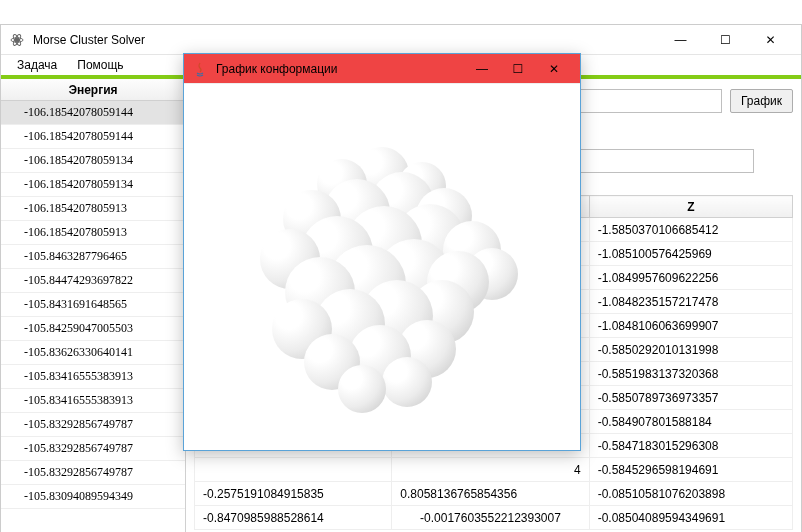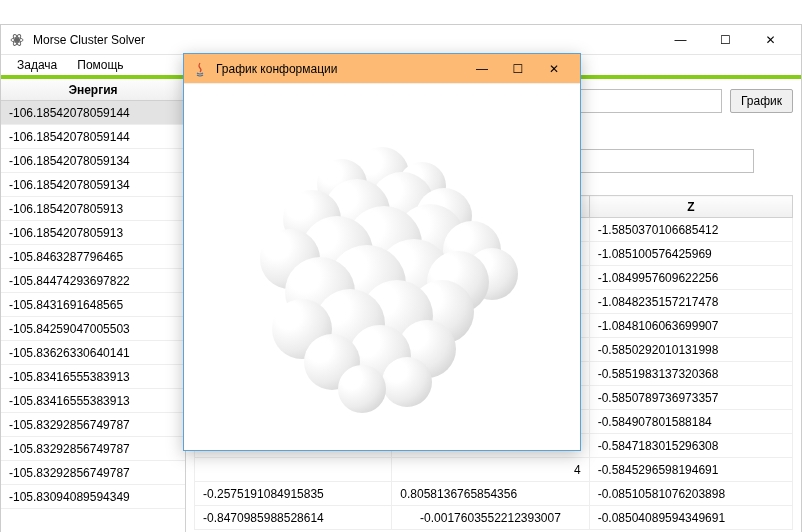--- a/index.html
+++ b/index.html
@@ -70,25 +70,26 @@
   height: 22px;
   display: flex;
   align-items: center;
   justify-content: center;
   font-weight: bold;
   font-size: 12px;
 }
 .energy-list { flex: 1; overflow: hidden; }
 .energy-row {
   height: 24px;
-  padding: 0 8px;
+  padding: 0 23px;
   display: flex;
   align-items: center;
   border-bottom: 1px solid #eee;
   font-size: 12px;
+  font-family: Liberation Serif, serif;
 }
 .energy-row.selected { background: #e3e3e3; }
 .right-area {
   flex: 1;
   position: relative;
   padding: 8px;
 }
 .top-row {
   display: flex;
   gap: 8px;
@@ -147,21 +148,21 @@
   box-shadow: 0 4px 16px rgba(0,0,0,0.25);
   display: flex;
   flex-direction: column;
   z-index: 10;
 }
 .dialog-titlebar {
   height: 30px;
   display: flex;
   align-items: center;
   padding: 0 8px;
-  background: #fdba74;
+  background: #ef4444;
   border-bottom: 1px solid #eee;
 }
 .dialog-titlebar .d-icon { width: 16px; height: 16px; margin-right: 8px; }
 .dialog-titlebar .d-title { flex: 1; font-size: 12px; }
 .dialog-win-controls { display: flex; }
 .d-win-btn {
   width: 36px; height: 26px;
   display:flex; align-items:center; justify-content:center;
 }
 .dialog-body {

